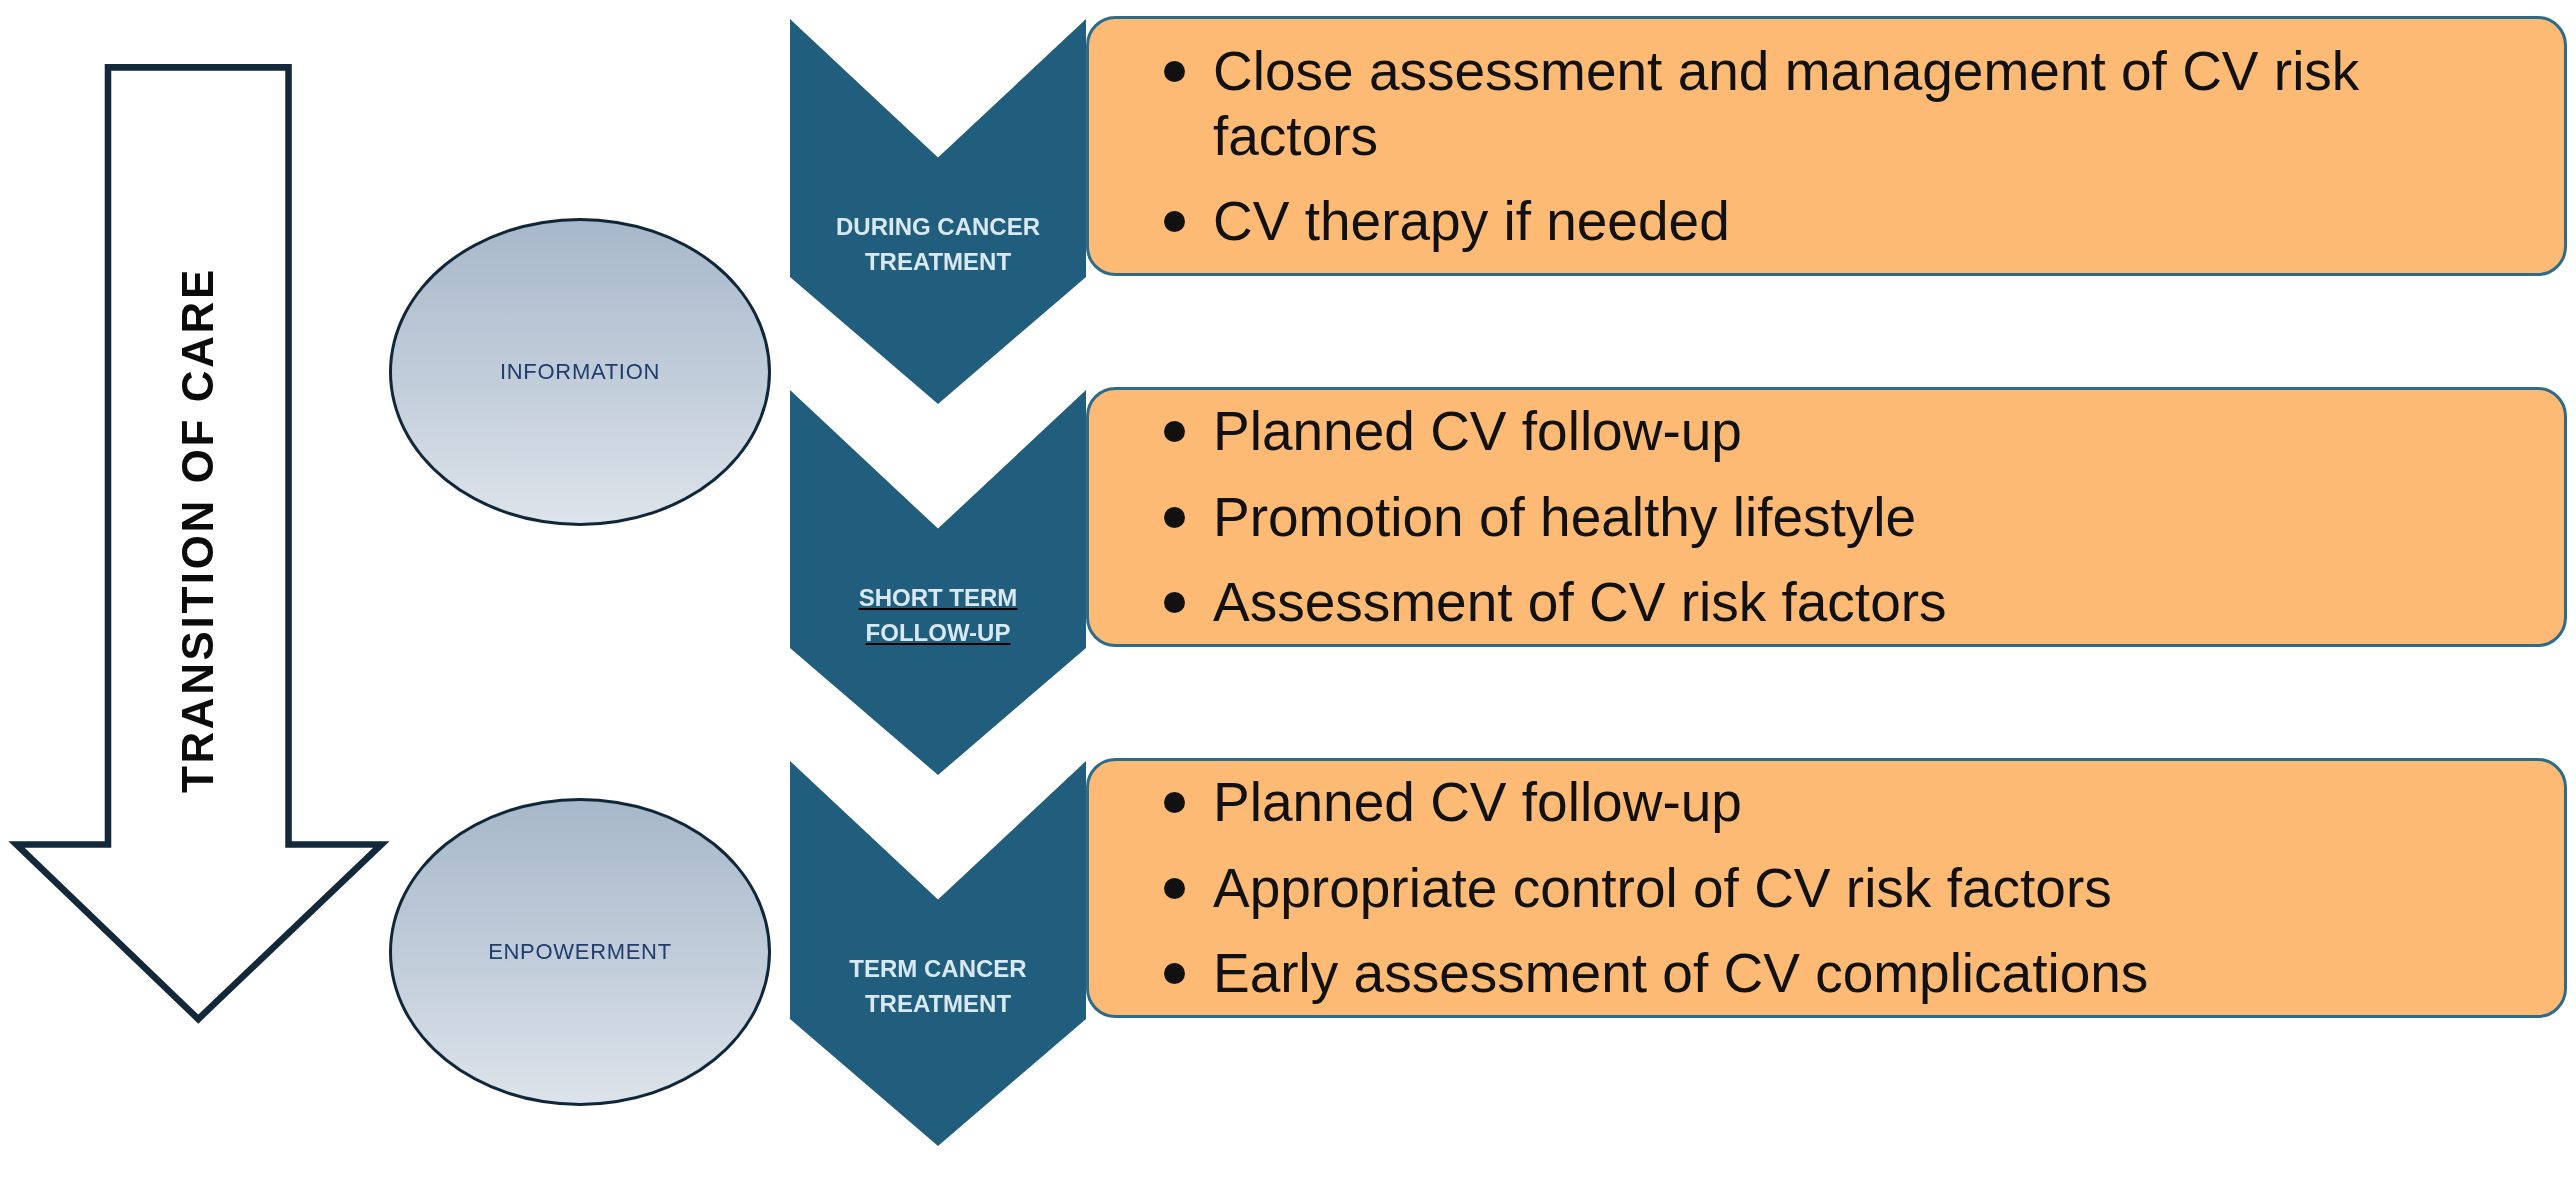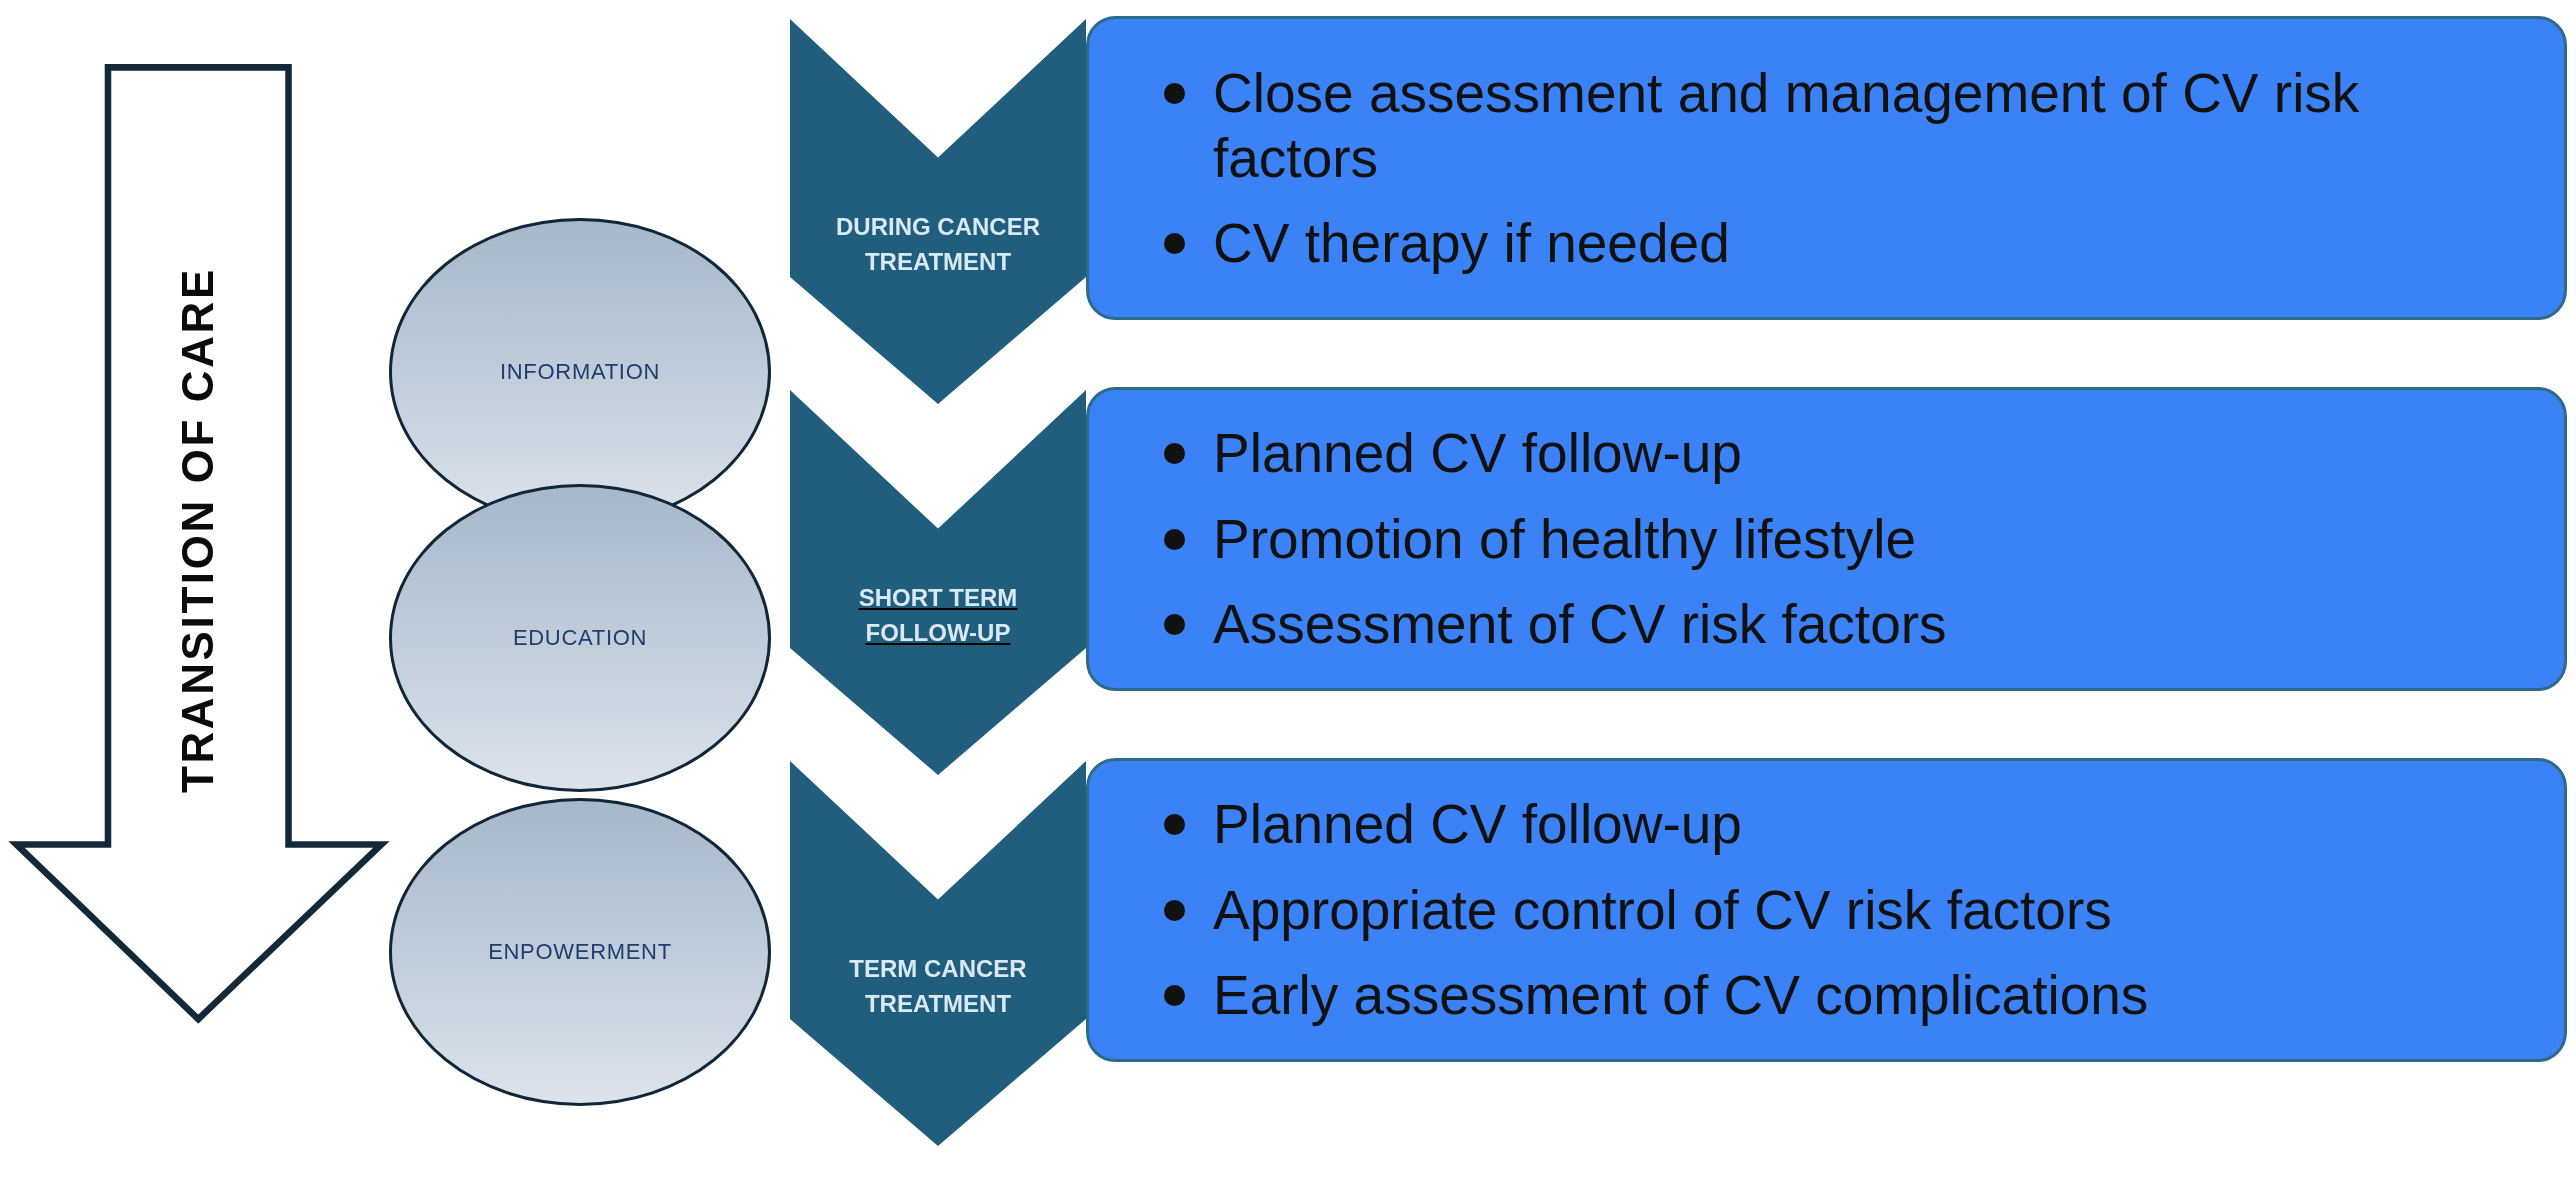--- a/index.html
+++ b/index.html
@@ -73,22 +73,22 @@
   .chevron-label{
     text-align:center;
     font-size:24px;font-weight:bold;
     line-height:35px;
     color:var(--chevron-text);
   }
 
   
   .info-box{
     position:absolute;
-    left:1086px;width:1481px;height:304px;
-    background:#3b82f6;
+    left:1086px;width:1481px;height:260px;
+    background:#fdba74;
     border:3.9px solid var(--box-border);
     border-radius:29.4px;
     display:flex;flex-direction:column;justify-content:center;
     padding:13px 111px 13px 49px;
   }
   .box-1{top:16.4px;}
   .box-2{top:387px;}
   .box-3{top:758px;}
   .info-box ul{list-style:none;display:flex;flex-direction:column;gap:21px;}
   .info-box li{
@@ -126,23 +126,20 @@
       <div>TREATMENT</div>
     </div>
   </div>
   <div class="info-box box-1">
     <ul>
       <li>Close assessment and management of CV risk factors</li>
       <li>CV therapy if needed</li>
     </ul>
   </div>
 
-  <div class="stage-ellipse ellipse-2">
-    <span class="ellipse-label">EDUCATION</span>
-  </div>
   <div class="chevron chevron-2">
     <div class="chevron-label">
       <div>SHORT TERM</div>
       <div>FOLLOW-UP</div>
     </div>
   </div>
   <div class="info-box box-2">
     <ul>
       <li>Planned CV follow-up</li>
       <li>Promotion of healthy lifestyle</li>

